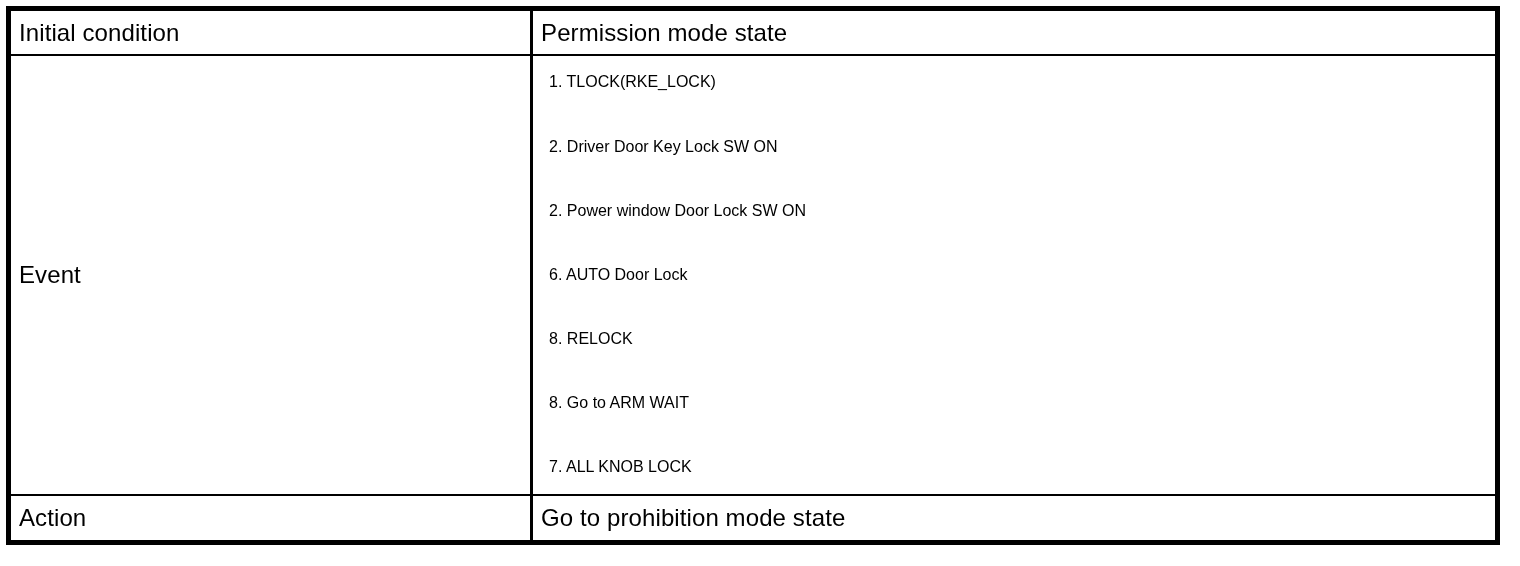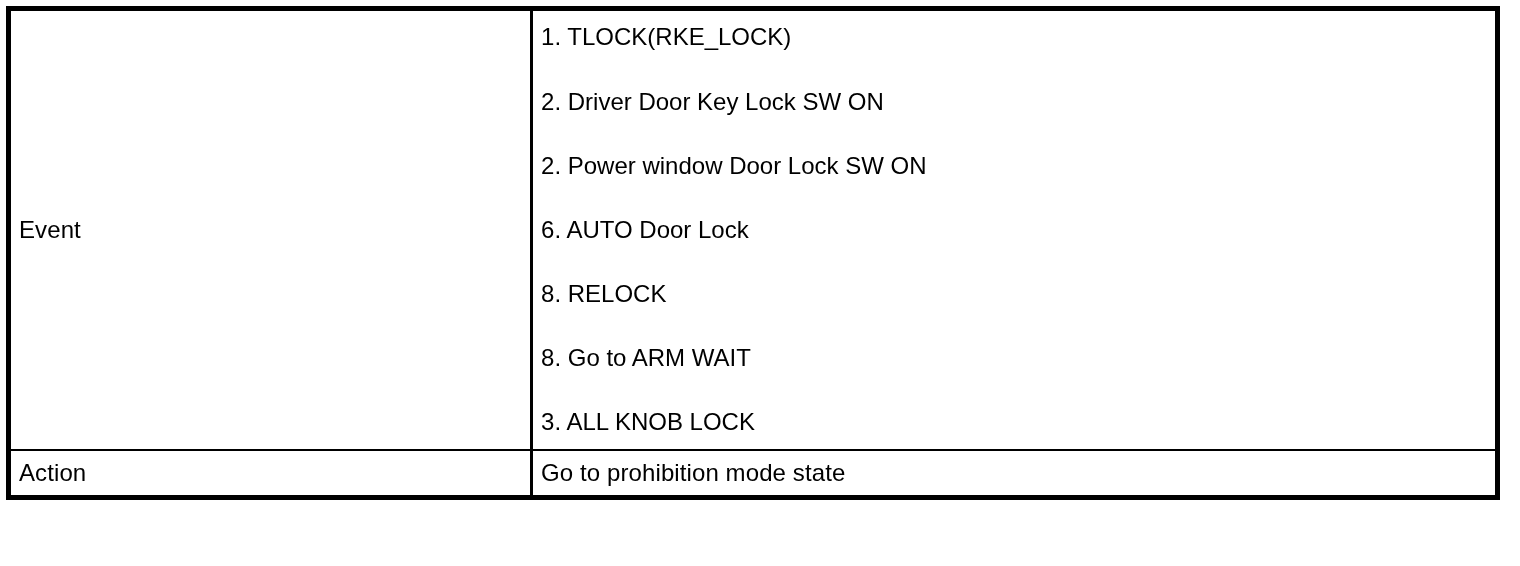--- a/index.html
+++ b/index.html
@@ -89,24 +89,24 @@
   .r-event .col-desc {
     vertical-align: top;
   }
 
   .event-list {
     margin: 0;
     padding: 0;
     list-style: none;
   }
   .event-list li {
-    font-size: 24px;
+    font-size: 16px;
     line-height: 26px;
     height: 64px;
-    padding: 14px 0 0 8px;
+    padding: 14px 0 0 16px;
     box-sizing: border-box;
     white-space: nowrap;
   }
   .event-list li:first-child {
     padding-top: 13px;
   }
   .event-list li:last-child {
     height: 54px;
   }
 
@@ -122,34 +122,42 @@
 <div class="page">
 
   <table class="spec-table">
     <colgroup>
       <col class="col-state">
       <col class="col-desc">
     </colgroup>
     <tbody>
 
 
+      <tr class="r-initial row-line">
+        <td class="col-state">
+          <div class="cell-text">Initial condition</div>
+        </td>
+        <td class="col-desc">
+          <div class="cell-text">Permission mode state</div>
+        </td>
+      </tr>
 
       <tr class="r-event row-line">
         <td class="col-state">
           <div class="cell-text">Event</div>
         </td>
         <td class="col-desc">
           <ul class="event-list">
             <li>1. TLOCK(RKE_LOCK)</li>
             <li>2. Driver Door Key Lock SW ON</li>
             <li>2. Power window Door Lock SW ON</li>
             <li>6. AUTO Door Lock</li>
             <li>8. RELOCK</li>
             <li>8. Go to ARM WAIT</li>
-            <li>3. ALL KNOB LOCK</li>
+            <li>7. ALL KNOB LOCK</li>
           </ul>
         </td>
       </tr>
 
       <tr class="r-action">
         <td class="col-state">
           <div class="cell-text">Action</div>
         </td>
         <td class="col-desc">
           <div class="cell-text">Go to prohibition mode state</div>

